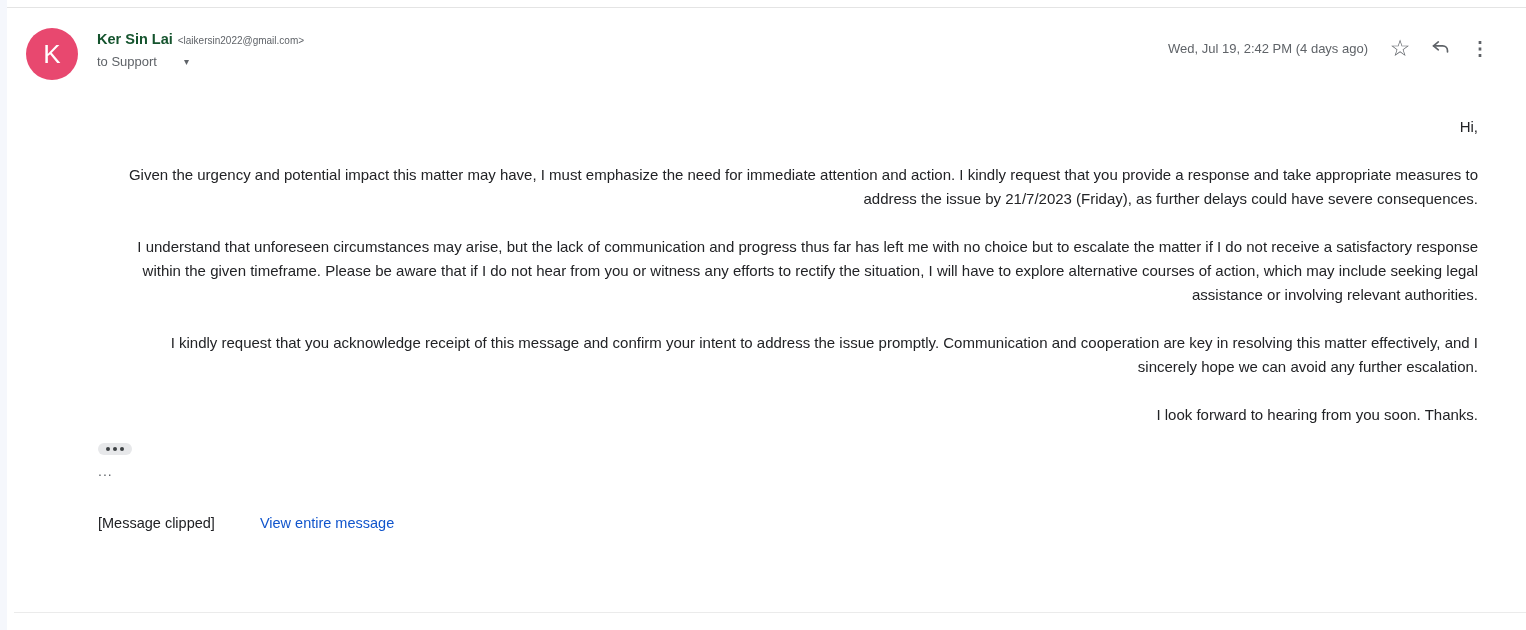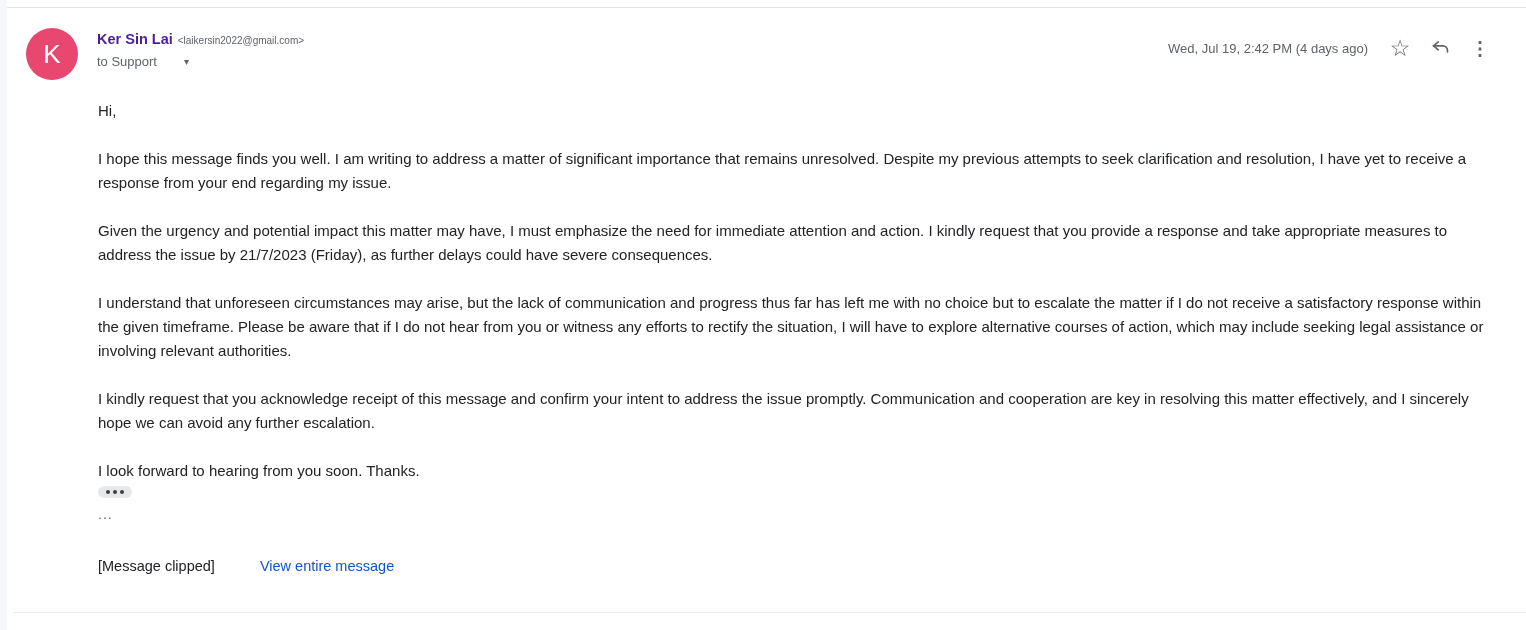--- a/index.html
+++ b/index.html
@@ -42,21 +42,21 @@
     border-radius:50%;
     color:#fff;
     font-size:26px;
     display:flex; align-items:center; justify-content:center;
     flex:0 0 52px;
     margin-right:19px;
     user-select:none;
   }
   .sender-block { padding-top:3px; }
   .sender-line { display:flex; align-items:baseline; }
-  .sender-name { font-weight:bold; font-size:14.5px; color:#4c1d95; }
+  .sender-name { font-weight:bold; font-size:14.5px; color:#14532d; }
   .sender-address { font-size:10px; color:#5f6368; margin-left:5px; }
   .recipient-line {
     margin-top:7px;
     display:flex; align-items:center;
     font-size:13px; color:#5f6368;
     cursor:pointer;
     gap:21px;
   }
   .dropdown-caret { font-size:10px; margin-left:6px; color:#5f6368; }
 
@@ -77,21 +77,21 @@
   .icon-btn.more { font-size:19px; line-height:1; letter-spacing:0; font-weight:bold; }
   .reply-svg { width:21px; height:21px; }
 
   
   .email-body {
     padding:19px 32px 0 91px;
     font-size:15px;
     line-height:24px;
     color:#222326;
   }
-  .email-body p { margin:0; }
+  .email-body p { margin:16px;text-align:right; }
   .email-body p + p { margin-top:24px; }
 
   .trimmed-btn {
     margin-top:3px;
     width:34px; height:12px;
     background:#e7e8ea;
     border:none;
     border-radius:6px;
     display:flex; align-items:center; justify-content:center;
     gap:3px;
@@ -151,21 +151,20 @@
           <path d="M9.5 4.5 L4 9 L9.5 13.5"></path>
           <path d="M4 9 H14.5 C18 9 20 11.6 20 14.5 V16"></path>
         </svg>
       </button>
       <button class="icon-btn more">⋮</button>
     </div>
   </div>
 
   <div class="email-body">
     <p>Hi,</p>
-    <p>I hope this message finds you well. I am writing to address a matter of significant importance that remains unresolved. Despite my previous attempts to seek clarification and resolution, I have yet to receive a response from your end regarding my issue.</p>
     <p>Given the urgency and potential impact this matter may have, I must emphasize the need for immediate attention and action. I kindly request that you provide a response and take appropriate measures to address the issue by 21/7/2023 (Friday), as further delays could have severe consequences.</p>
     <p>I understand that unforeseen circumstances may arise, but the lack of communication and progress thus far has left me with no choice but to escalate the matter if I do not receive a satisfactory response within the given timeframe. Please be aware that if I do not hear from you or witness any efforts to rectify the situation, I will have to explore alternative courses of action, which may include seeking legal assistance or involving relevant authorities.</p>
     <p>I kindly request that you acknowledge receipt of this message and confirm your intent to address the issue promptly. Communication and cooperation are key in resolving this matter effectively, and I sincerely hope we can avoid any further escalation.</p>
     <p>I look forward to hearing from you soon. Thanks.</p>
 
     <button class="trimmed-btn">
       <span class="dot"></span>
       <span class="dot"></span>
       <span class="dot"></span>
     </button>

